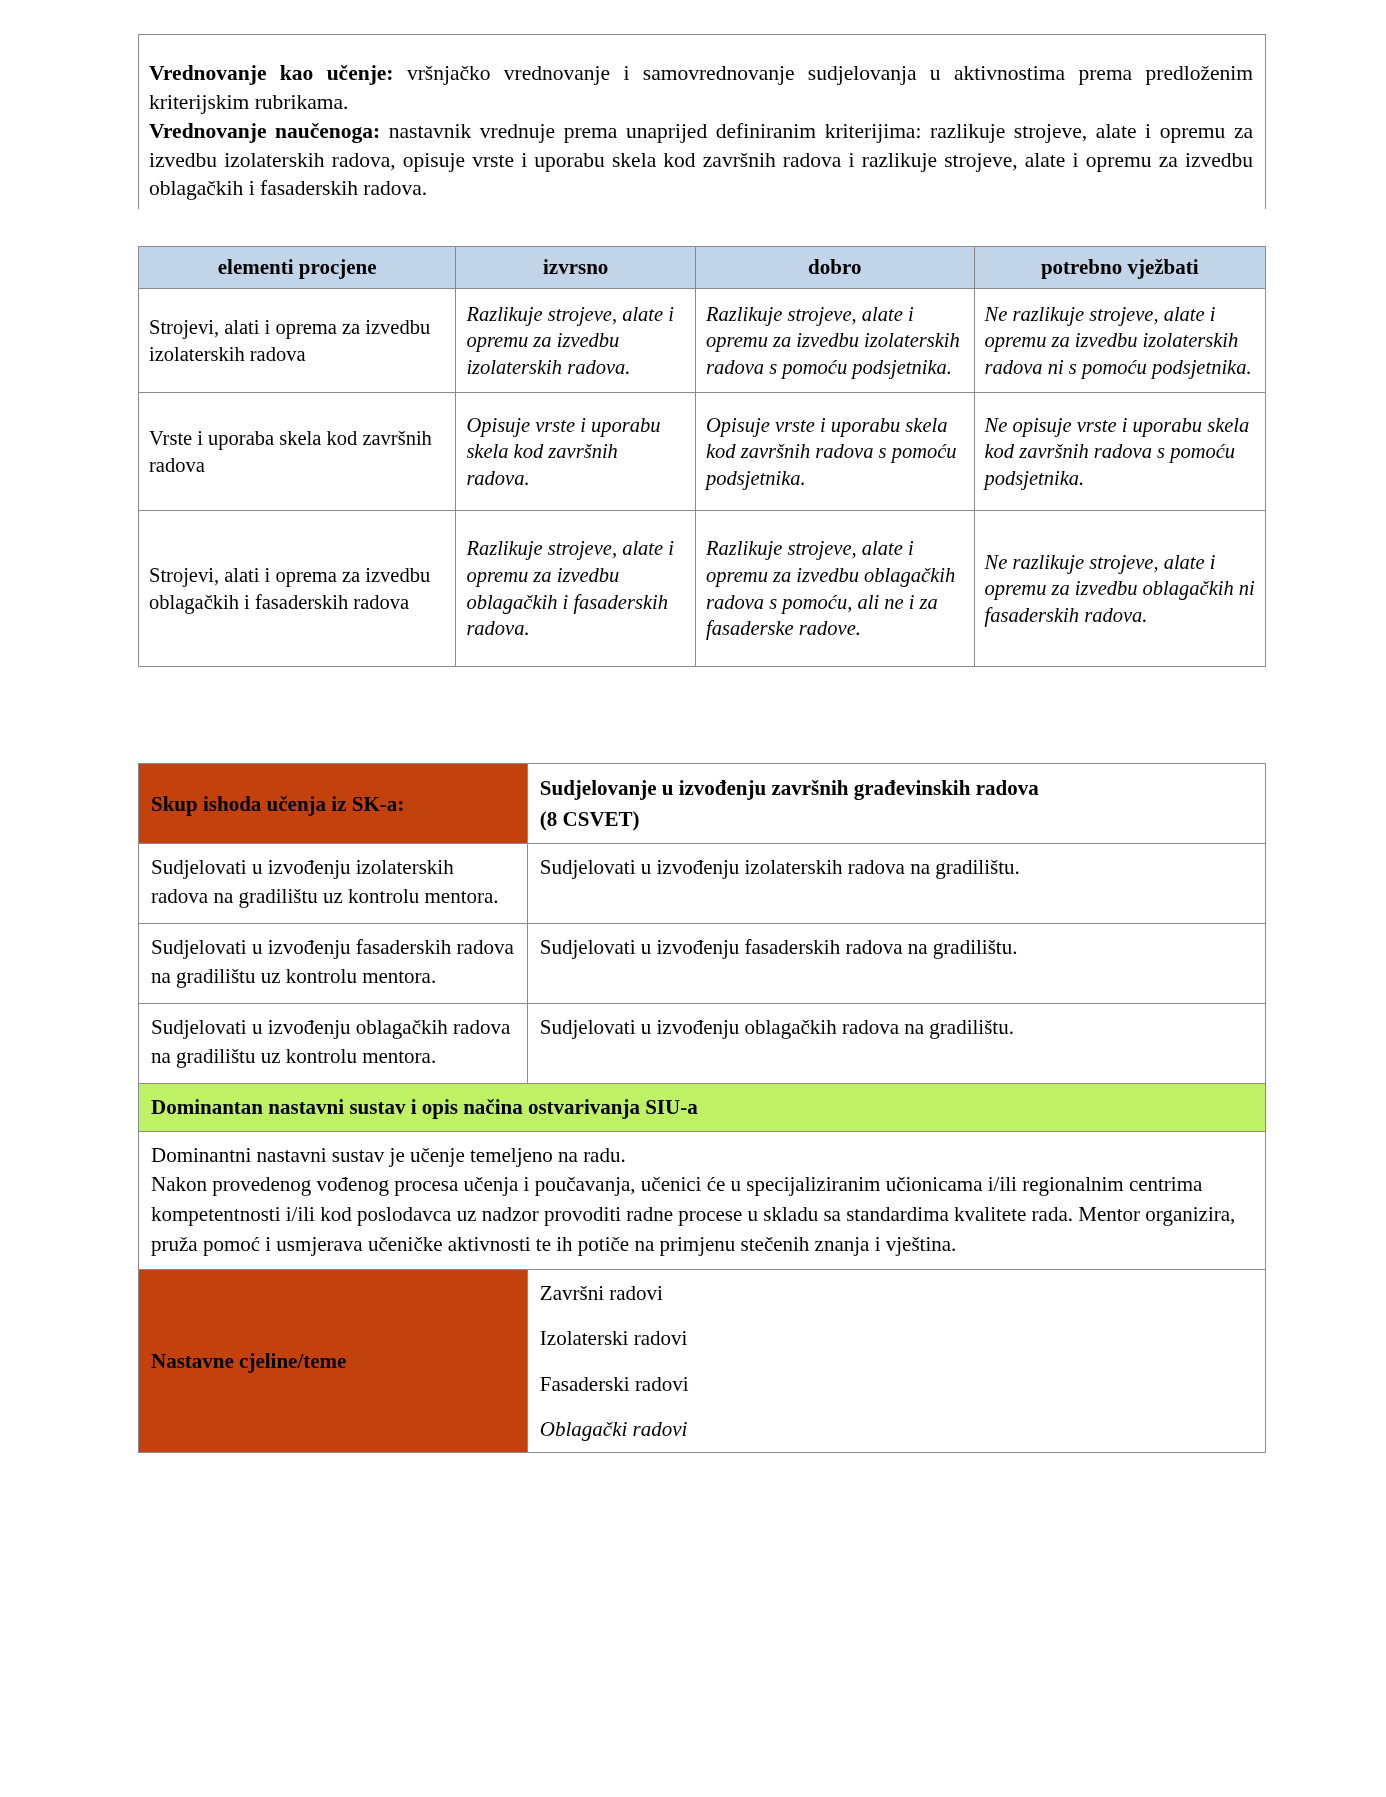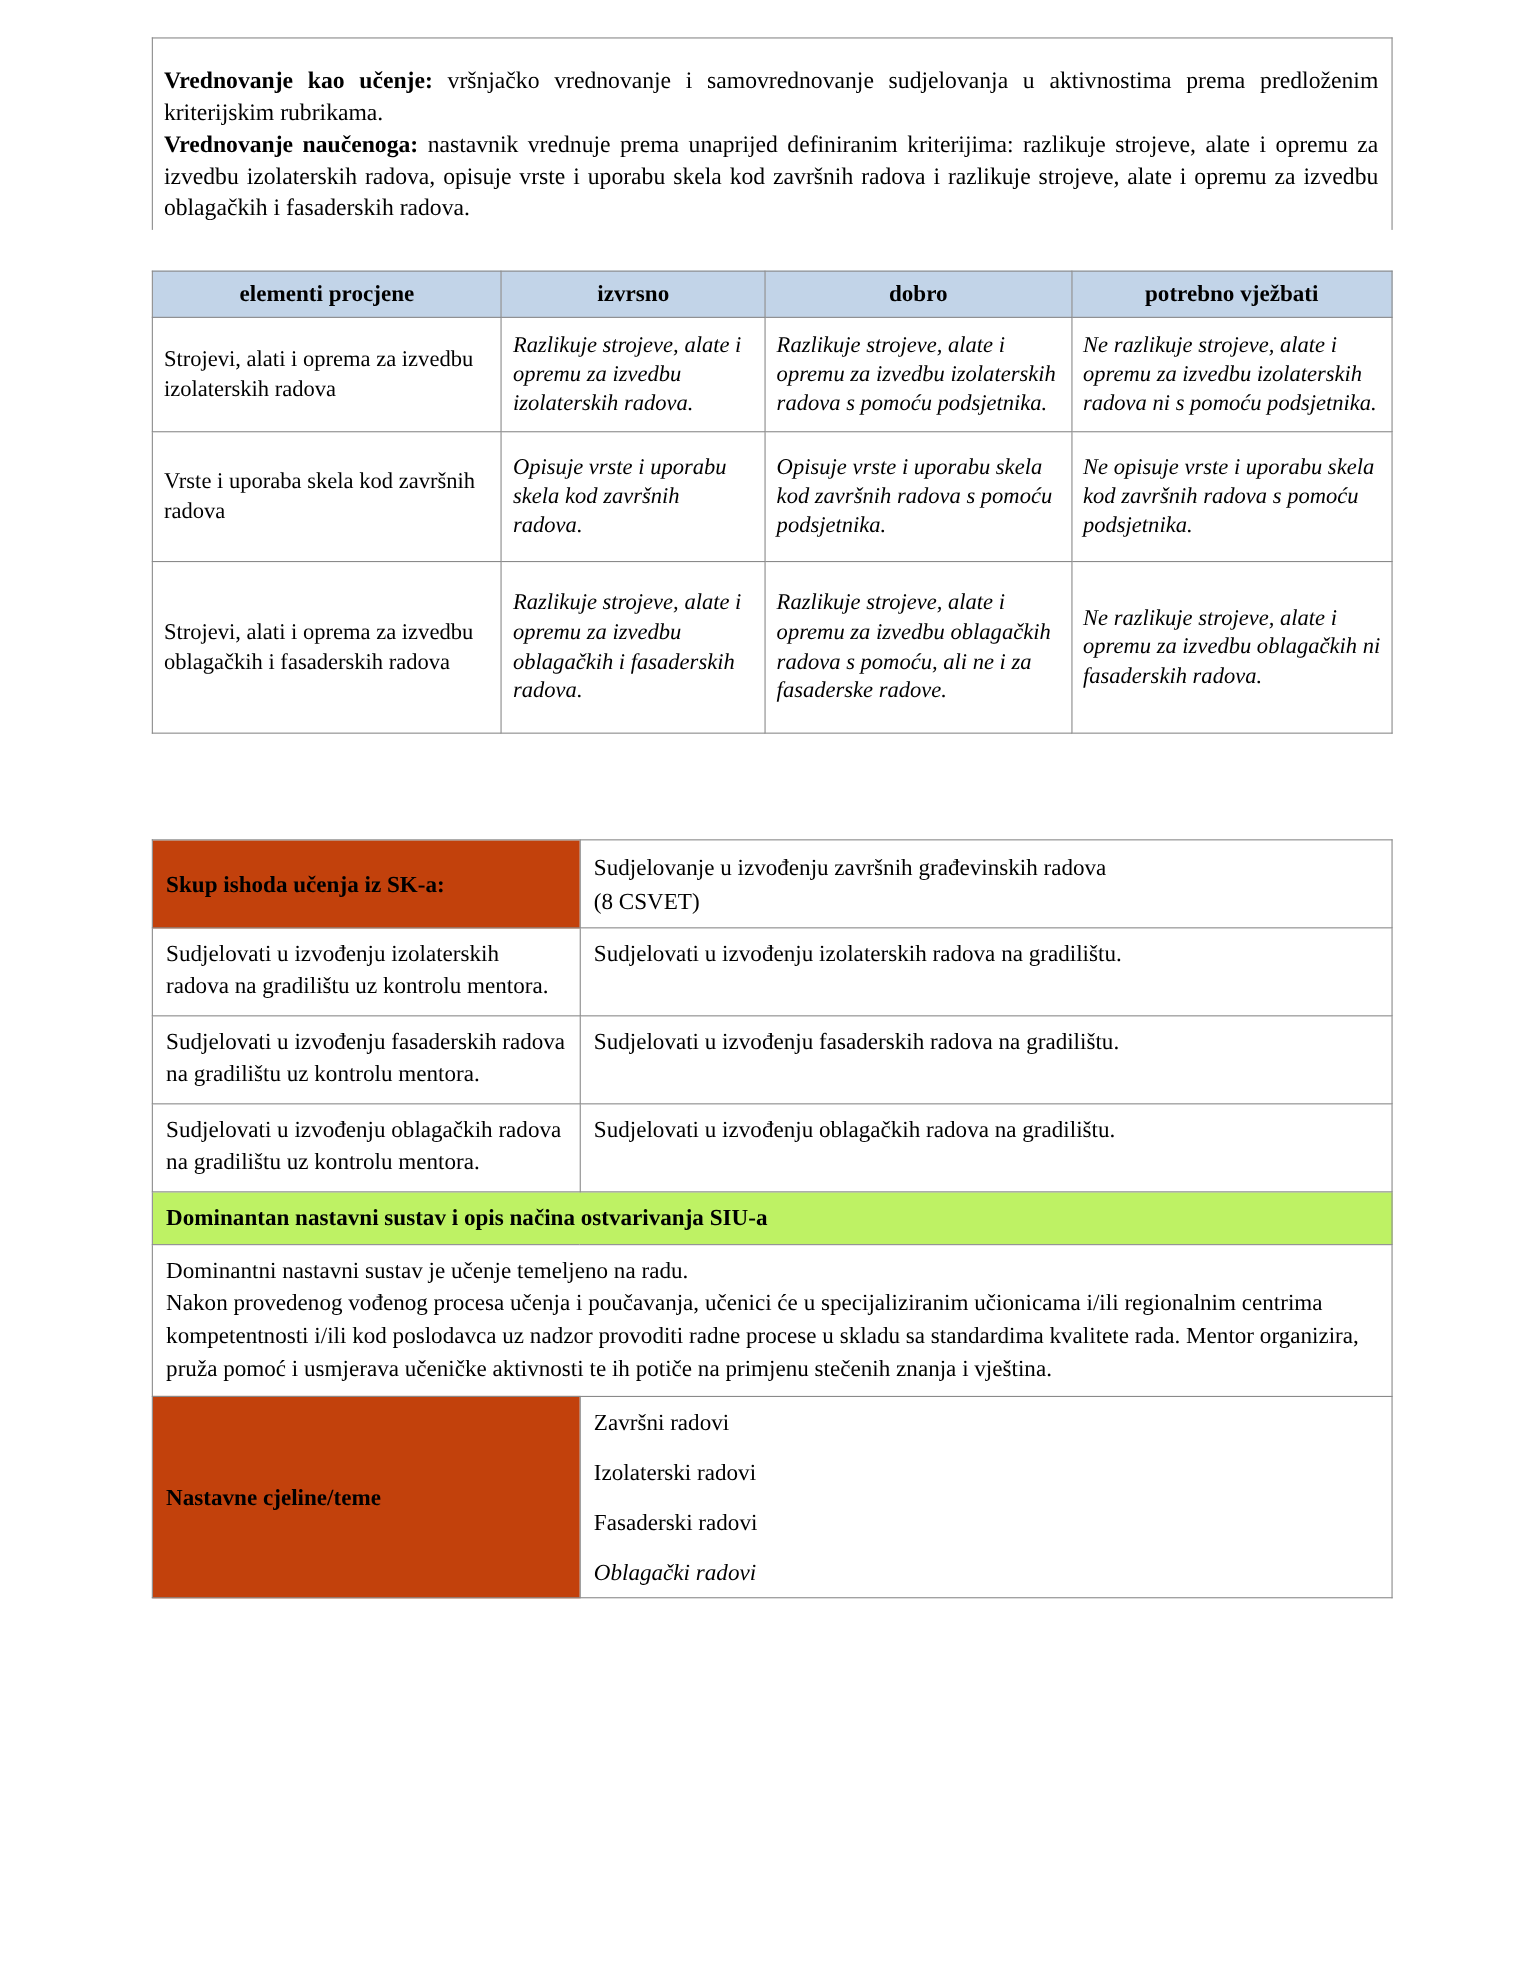--- a/index.html
+++ b/index.html
@@ -83,21 +83,21 @@
     padding: 9px 12px;
     font-size: 21px;
     line-height: 1.35;
   }
   .lbl-cell {
     background: #c2410c;
     font-weight: bold;
     vertical-align: middle !important;
   }
   .title-cell {
-    font-weight: normal;
+    font-weight: bold;
     vertical-align: middle !important;
   }
   .title-cell div + div {
     margin-top: 2px;
   }
   .hdr-cell {
     background: #c2d4e8;
     font-weight: bold;
     text-align: center;
     vertical-align: middle !important;

